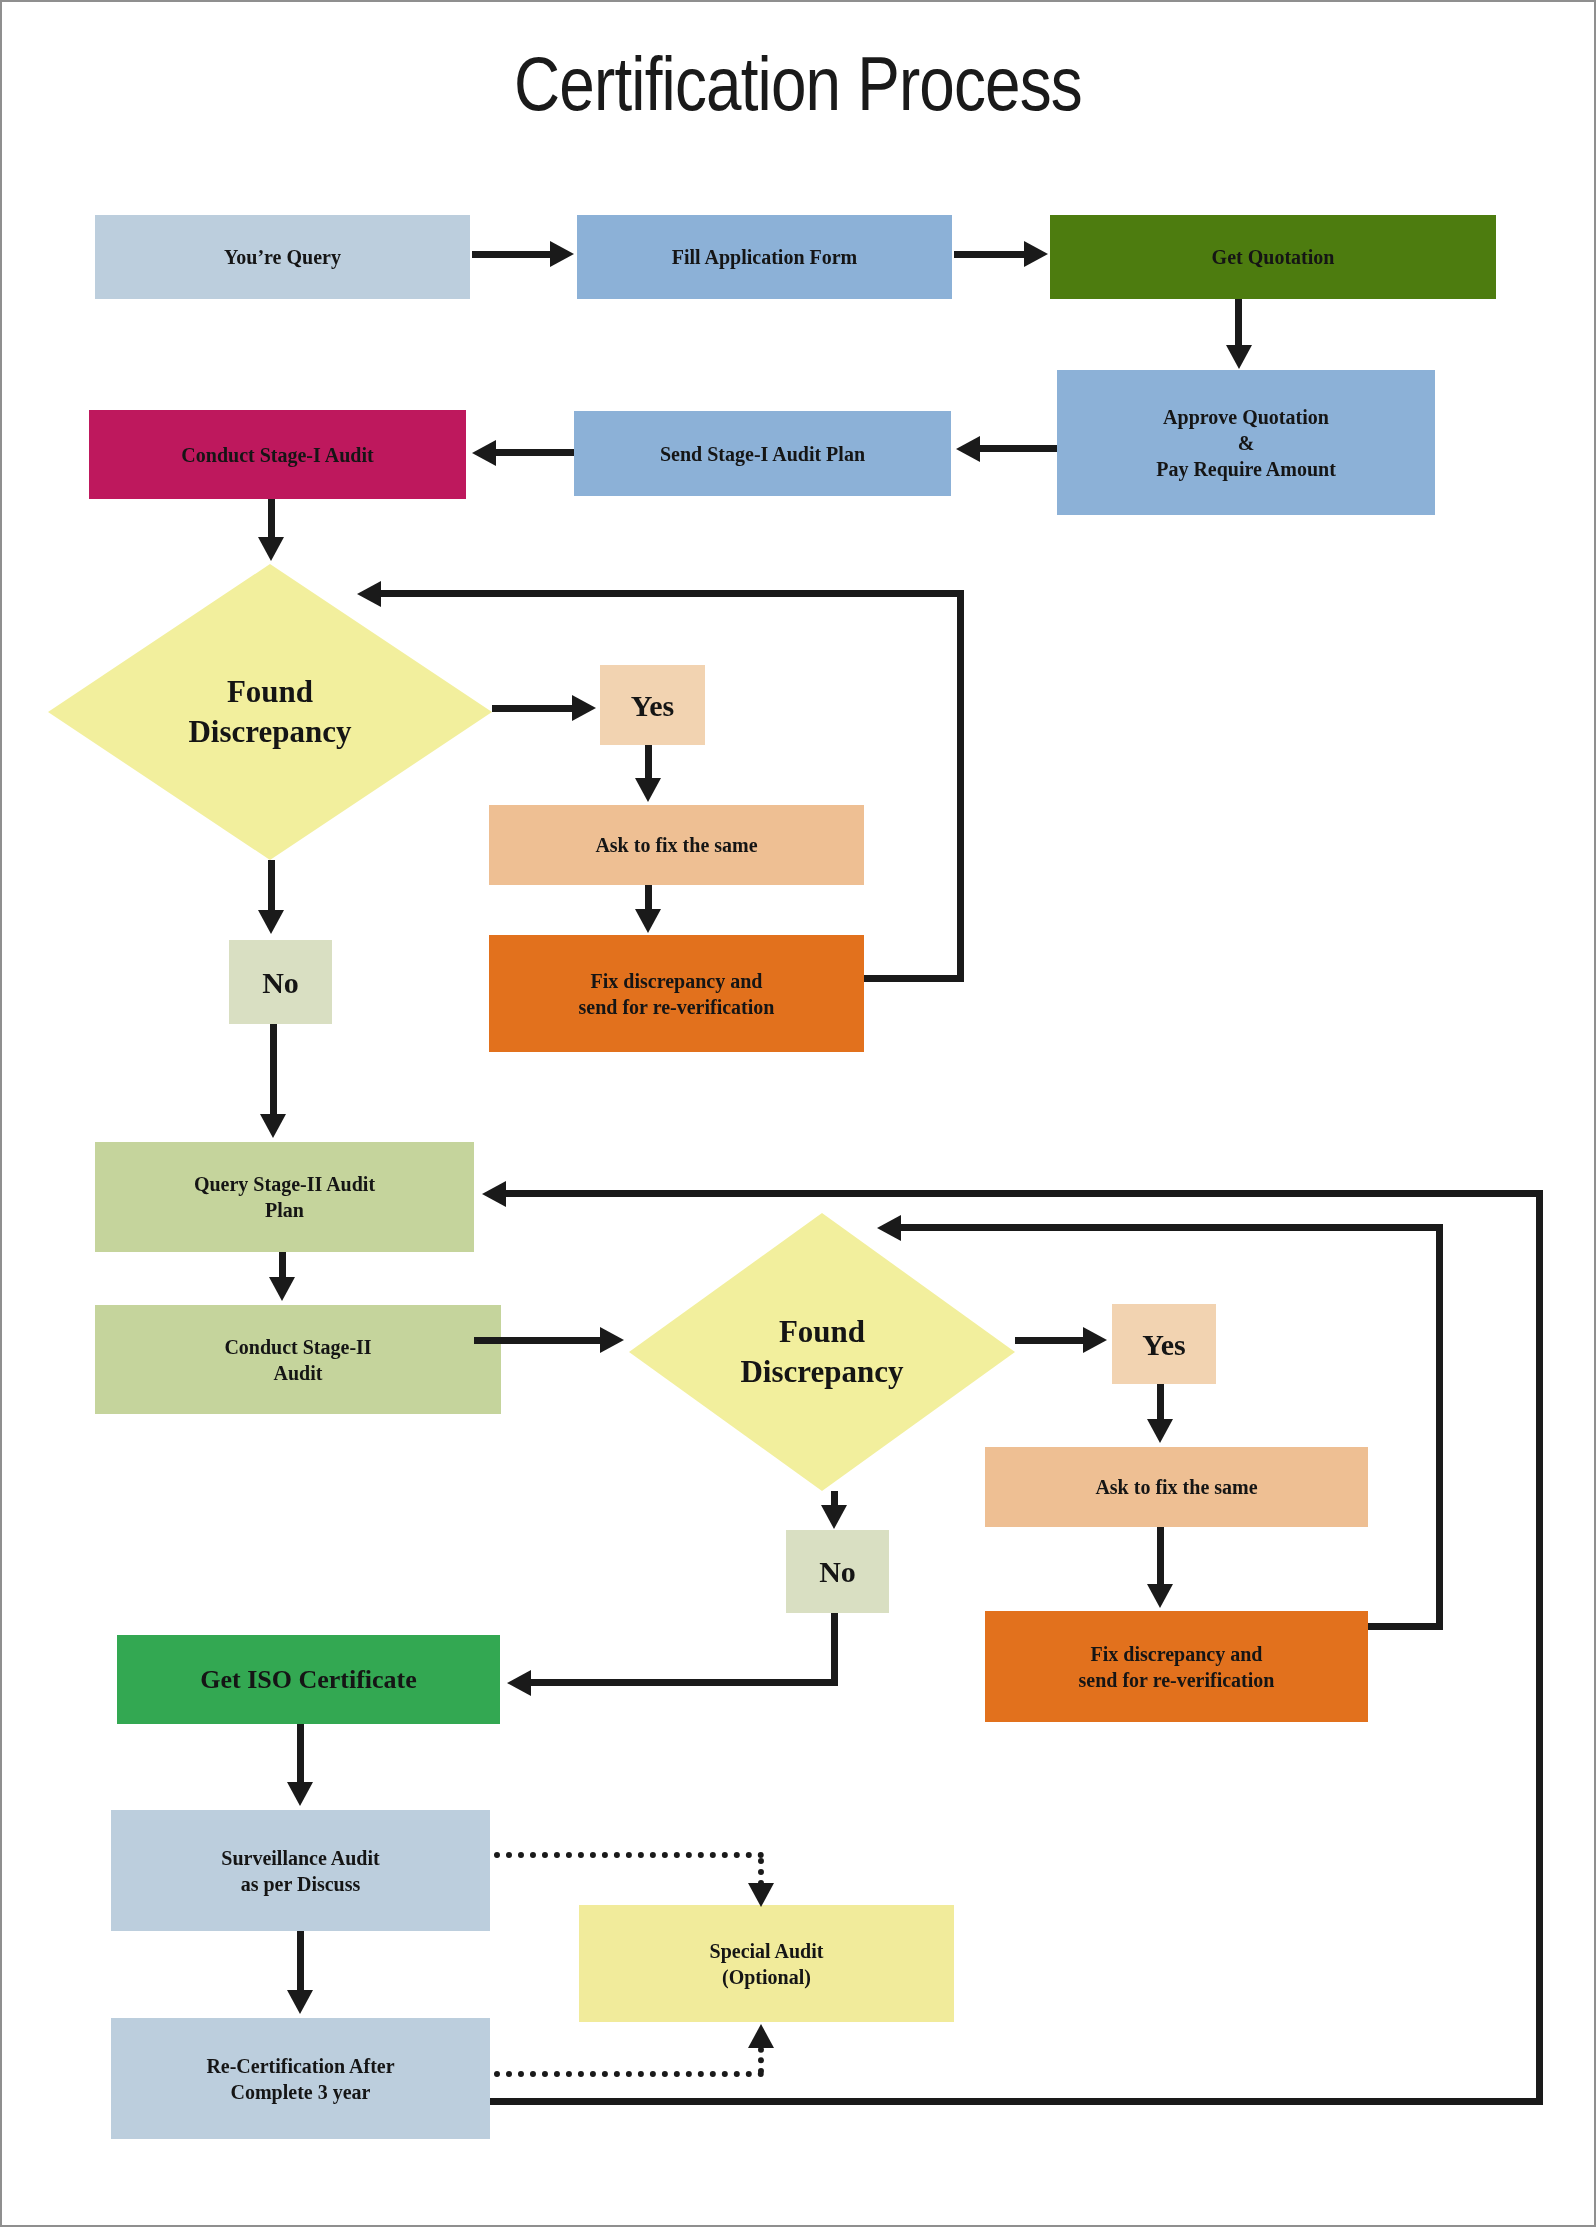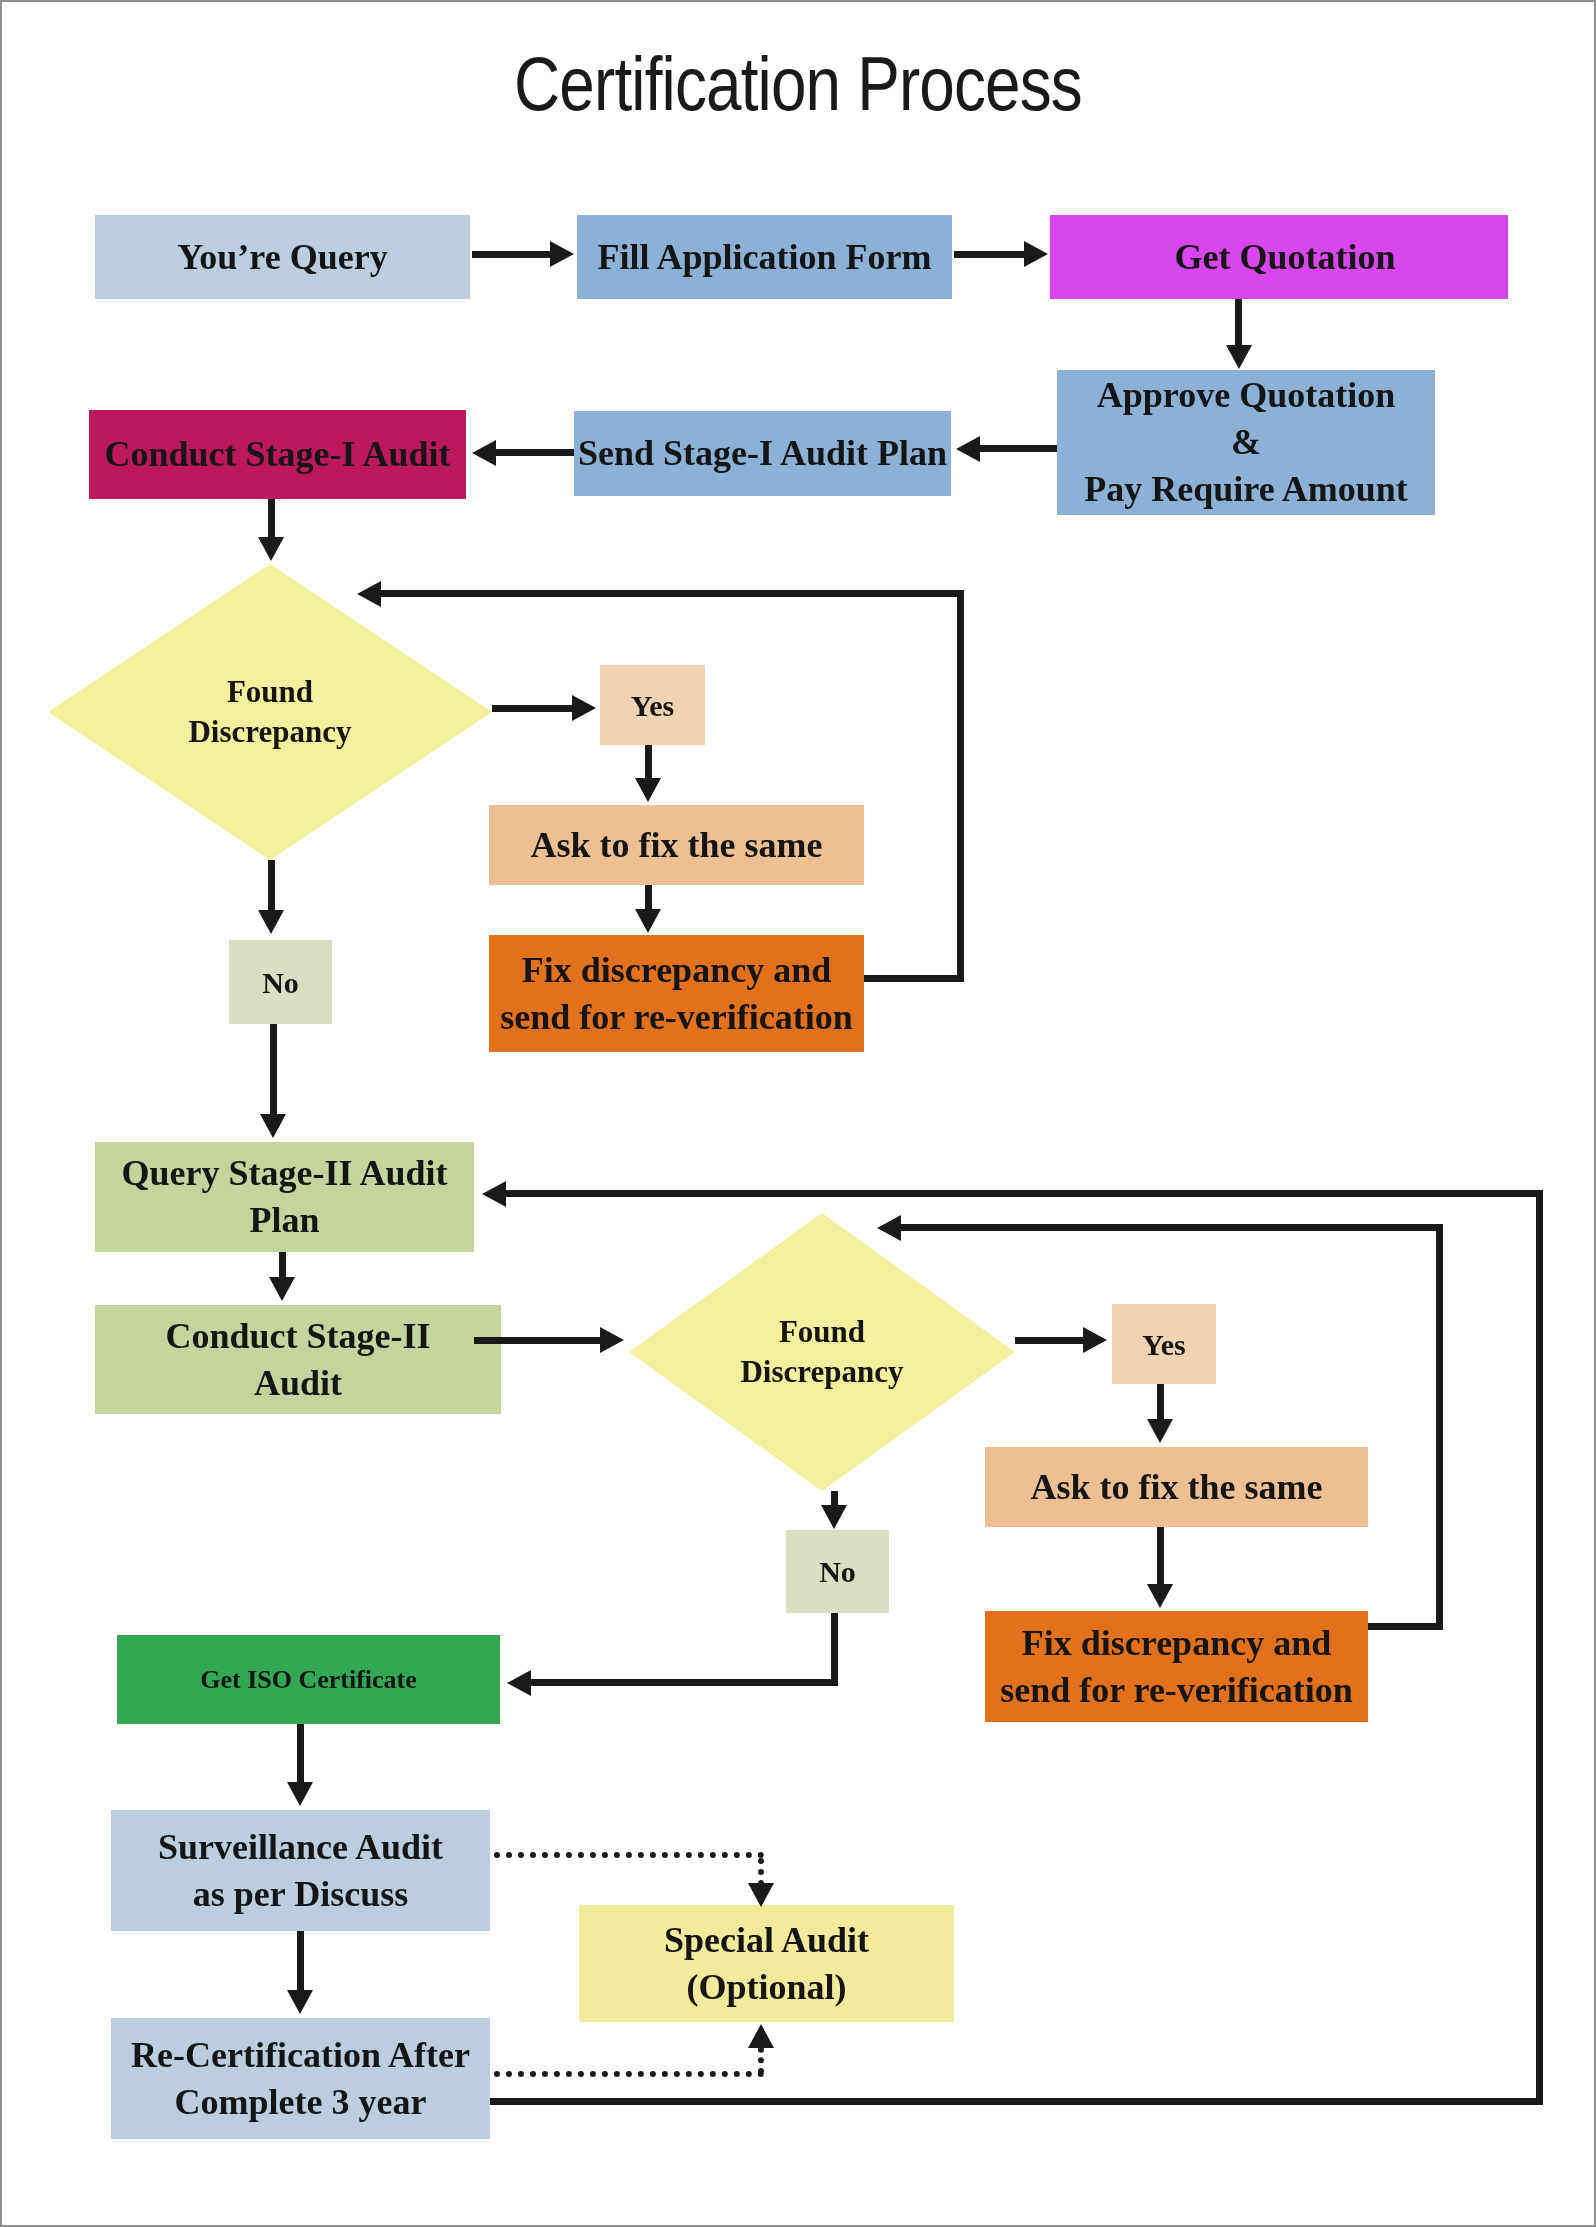--- a/index.html
+++ b/index.html
@@ -18,21 +18,21 @@
     font-family:"Liberation Sans", sans-serif;
     font-size:76px; font-weight:500; color:#1a1a1a;
     letter-spacing:-1px;
     transform:scaleX(0.84); transform-origin:center;
   }
   .node {
     position:absolute;
     display:flex; align-items:center; justify-content:center;
     text-align:center;
     font-weight:bold; color:#151515;
-    font-size:36px; line-height:1.3;
+    font-size:20px; line-height:1.3;
     white-space:pre-line;
   }
   .diamond { clip-path:polygon(50% 0, 100% 50%, 50% 100%, 0 50%); font-size:31px; }
   .seg { position:absolute; background:#1a1a1a; }
   .h { height:7px; } .v { width:7px; }
   .dot-h { position:absolute; height:0; border-top:6px dotted #1a1a1a; }
   .dot-v { position:absolute; width:0;  border-left:6px dotted #1a1a1a; }
   .ah { position:absolute; width:0; height:0; border-style:solid; }
   .ah-r { border-width:13px 0 13px 24px; border-color:transparent transparent transparent #1a1a1a; }
   .ah-l { border-width:13px 24px 13px 0; border-color:transparent #1a1a1a transparent transparent; }
@@ -41,21 +41,21 @@
 </style>
 </head>
 <body>
 
 <div id="page">
 
   <div class="title">Certification Process</div>
 
   <div class="node" style="left: 93px; top: 213px; width: 375px; height: 84px; background: rgb(188, 206, 221);">You’re Query</div>
   <div class="node" style="left: 575px; top: 213px; width: 375px; height: 84px; background: rgb(140, 177, 215);">Fill Application Form</div>
-  <div class="node" style="left: 1048px; top: 213px; width: 446px; height: 84px; background: #d946ef; padding-left: 12px;">Get Quotation</div>
+  <div class="node" style="left: 1048px; top: 213px; width: 446px; height: 84px; background: #4d7c0f;">Get Quotation</div>
   <div class="node" style="left: 1055px; top: 368px; width: 378px; height: 145px; background: rgb(140, 177, 215);">Approve Quotation
 &amp;
 Pay Require Amount</div>
   <div class="node" style="left: 572px; top: 409px; width: 377px; height: 85px; background: rgb(140, 177, 215);">Send Stage-I Audit Plan</div>
   <div class="node" style="left: 87px; top: 408px; width: 377px; height: 89px; background: #be185d;">Conduct Stage-I Audit</div>
 
   <div class="node diamond" style="left: 46px; top: 562px; width: 444px; height: 296px; background: rgb(242, 239, 157);">Found
 Discrepancy</div>
   <div class="node" style="left: 598px; top: 663px; width: 105px; height: 80px; font-size: 30px; background: rgb(242, 211, 177);">Yes</div>
   <div class="node" style="left: 487px; top: 803px; width: 375px; height: 80px; background: rgb(238, 191, 147);">Ask to fix the same</div>

